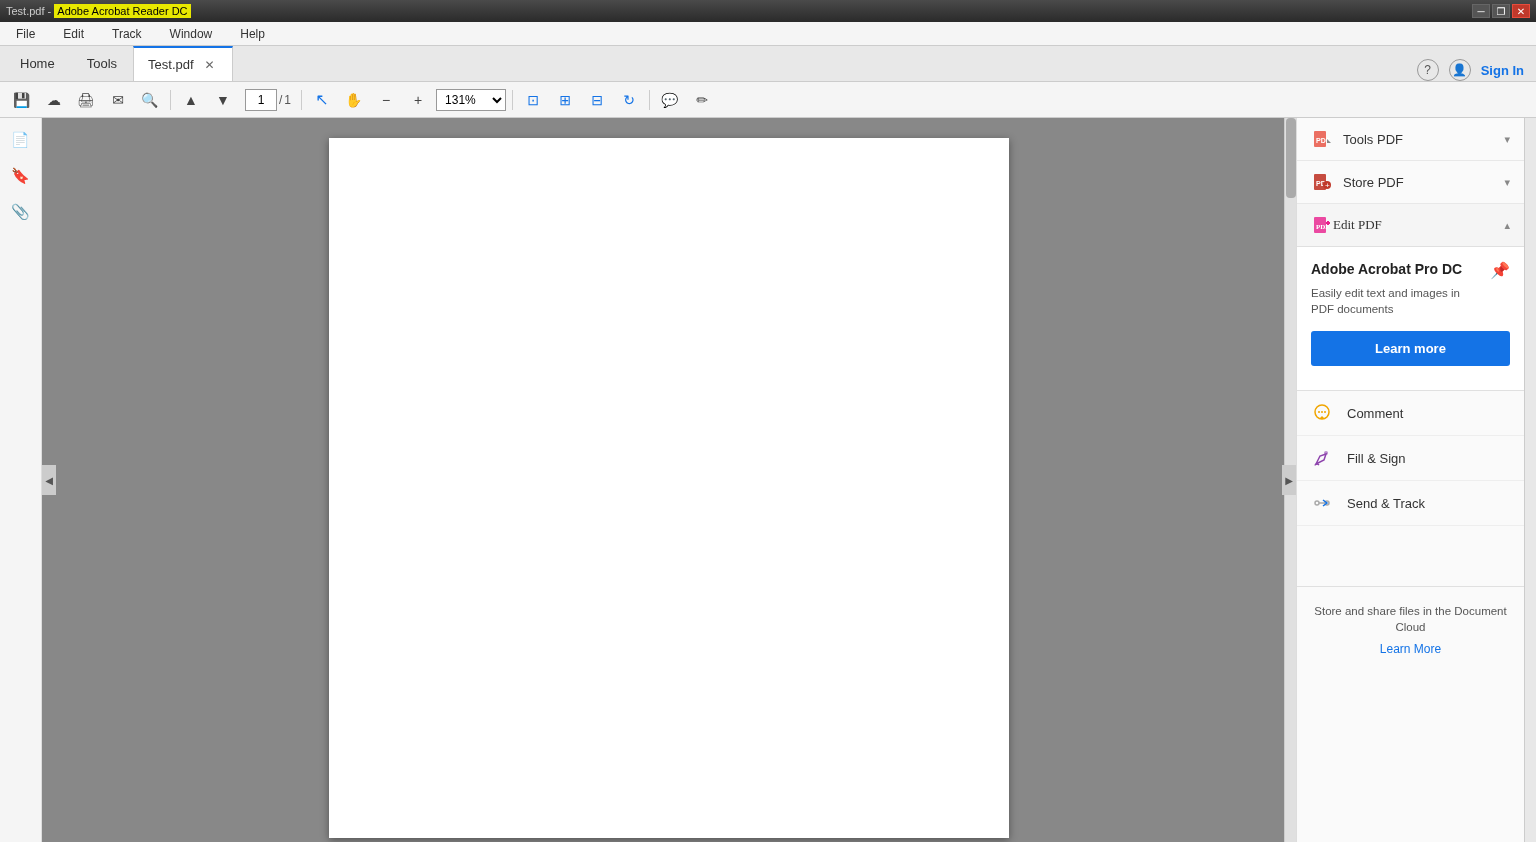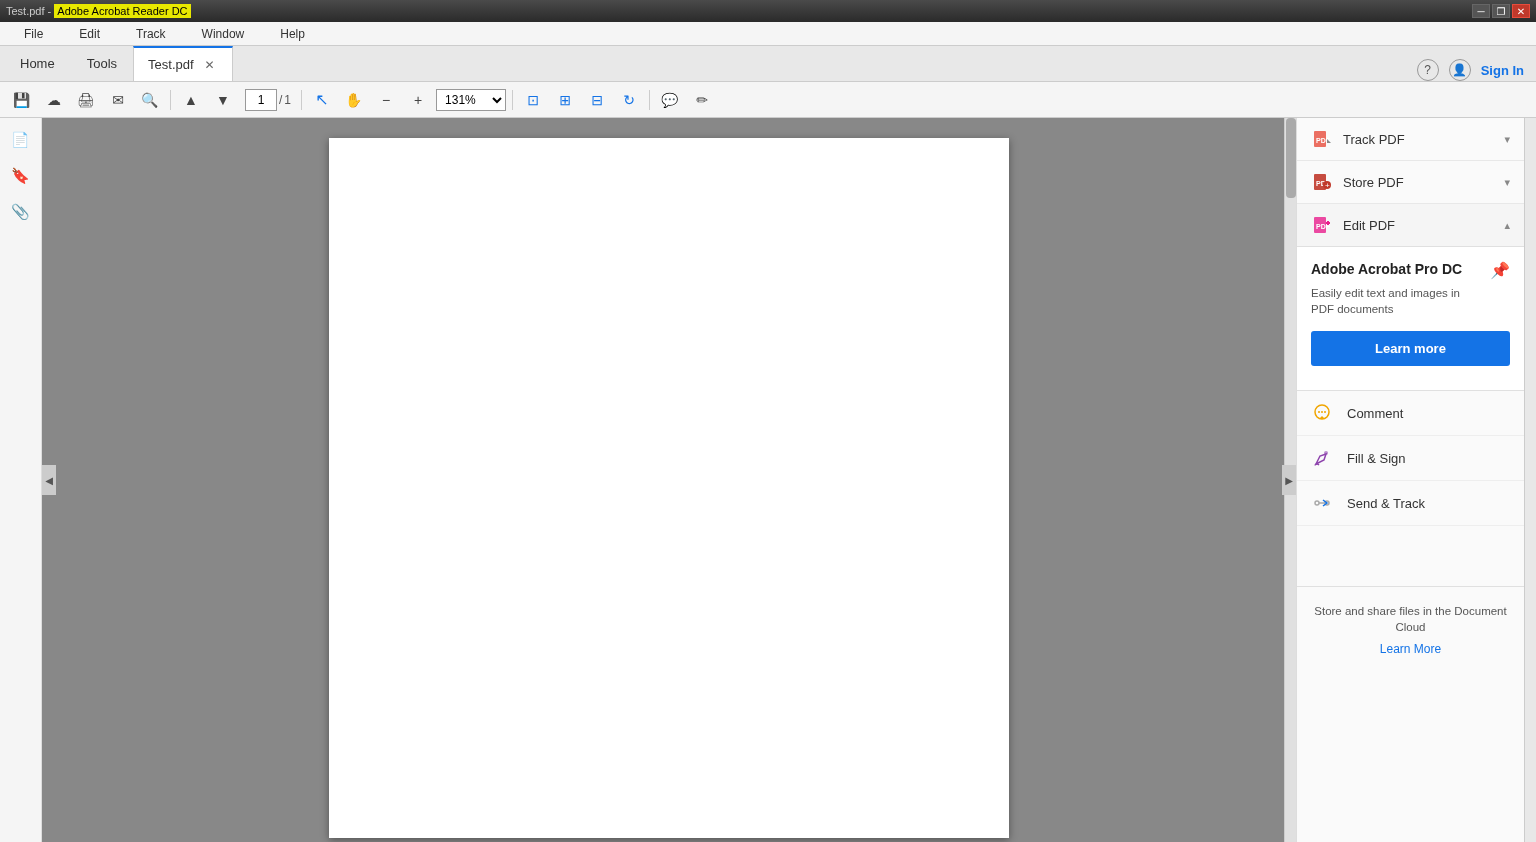--- a/index.html
+++ b/index.html
@@ -35,22 +35,22 @@
     }
     .win-btn.close { background: #c0392b; border-color: #e74c3c; }
 
     
     #menu-bar {
       height: 24px;
       background: #f5f5f5;
       border-bottom: 1px solid #ccc;
       display: flex;
       align-items: center;
-      padding: 0 16px;
-      gap: 20px;
+      padding: 0 8px;
+      gap: 12px;
     }
     .menu-item {
       padding: 2px 8px;
       font-size: 12px;
       color: #333;
       cursor: pointer;
     }
 
     
     #tab-bar {
@@ -299,25 +299,25 @@
     }
     
     .edit-pdf-section {
       border-bottom: 1px solid #e0e0e0;
     }
     .edit-pdf-header {
       display: flex;
       align-items: center;
       padding: 10px 14px;
       cursor: pointer;
-      gap: 10px;
       color: #333;
       font-size: 13px;
       background: #f5f5f5;
       border-bottom: 1px solid #e0e0e0;
+      font-family: Liberation Serif, serif;
     }
     .edit-pdf-content {
       padding: 14px;
       background: #fff;
     }
     .edit-pdf-title {
       font-size: 14px;
       font-weight: bold;
       color: #222;
       margin-bottom: 8px;
@@ -489,21 +489,21 @@
     <div id="right-panel">
 
       <div class="tool-row">
         <div class="tool-icon icon-export">
           <svg width="20" height="20" viewBox="0 0 20 20">
             <rect x="2" y="2" width="12" height="16" rx="1" fill="#e74c3c" opacity="0.8"></rect>
             <text x="4" y="14" font-size="7" fill="white" font-weight="bold">PDF</text>
             <path d="M15 10 L19 14 L15 14 Z" fill="#888"></path>
           </svg>
         </div>
-        <span>Track PDF</span>
+        <span>Tools PDF</span>
         <span class="tool-chevron">▾</span>
       </div>
 
       <div class="tool-row">
         <div class="tool-icon">
           <svg width="20" height="20" viewBox="0 0 20 20">
             <rect x="2" y="2" width="12" height="16" rx="1" fill="#c0392b" opacity="0.9"></rect>
             <text x="4" y="14" font-size="7" fill="white" font-weight="bold">PDF</text>
             <circle cx="15" cy="13" r="4" fill="#c0392b"></circle>
             <text x="13" y="16" font-size="8" fill="white">+</text>

